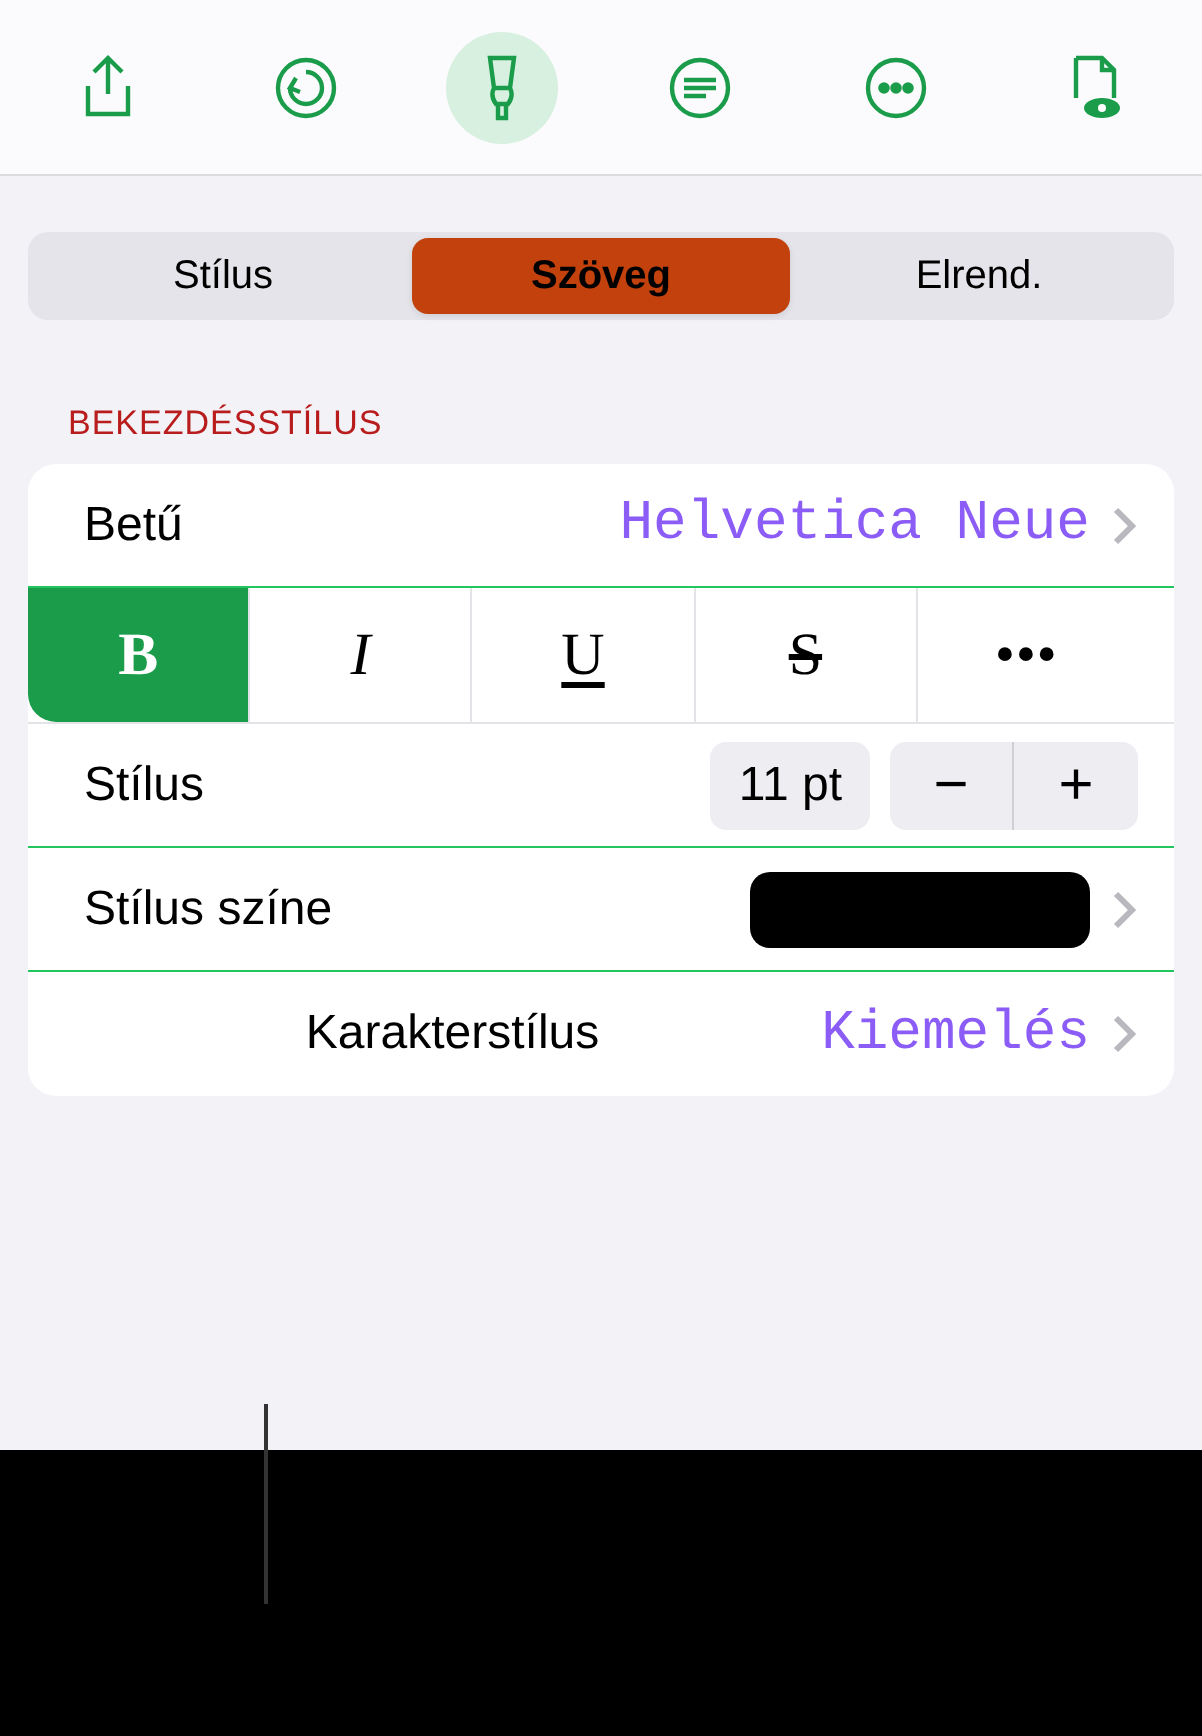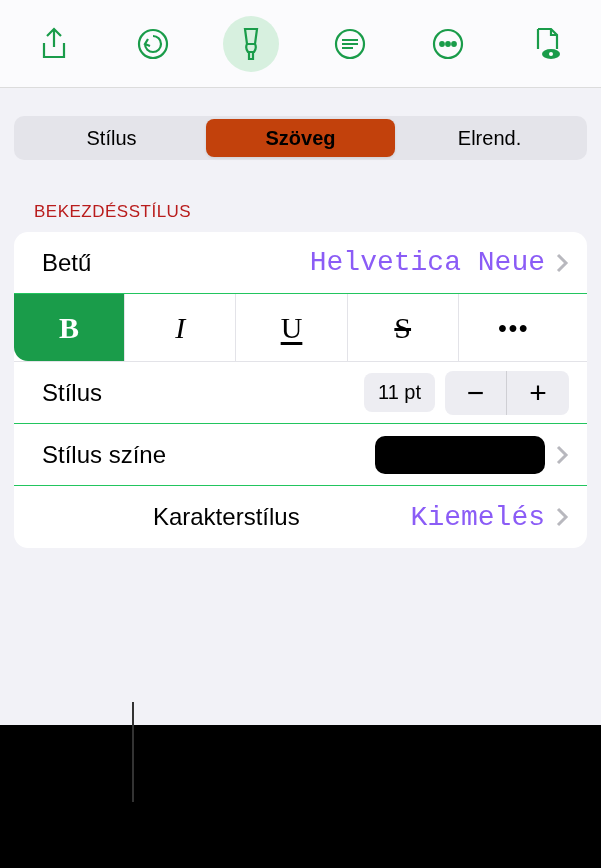--- a/index.html
+++ b/index.html
@@ -153,21 +153,21 @@
     .fmt-btn.more { font-size: 24px; letter-spacing: 2px; font-family: sans-serif; font-weight:700;}
     .size-group {
       display: flex;
       align-items: center;
       gap: 10px;
     }
     .size-box {
       background: #ededf2;
       border-radius: 8px;
       padding: 8px 14px;
-      font-size: 20px;
+      font-size: 24px;
       cursor: pointer;
     }
     .stepper {
       display: flex;
       background: #ededf2;
       border-radius: 8px;
       overflow: hidden;
     }
     .stepper-btn {
       width: 62px;

